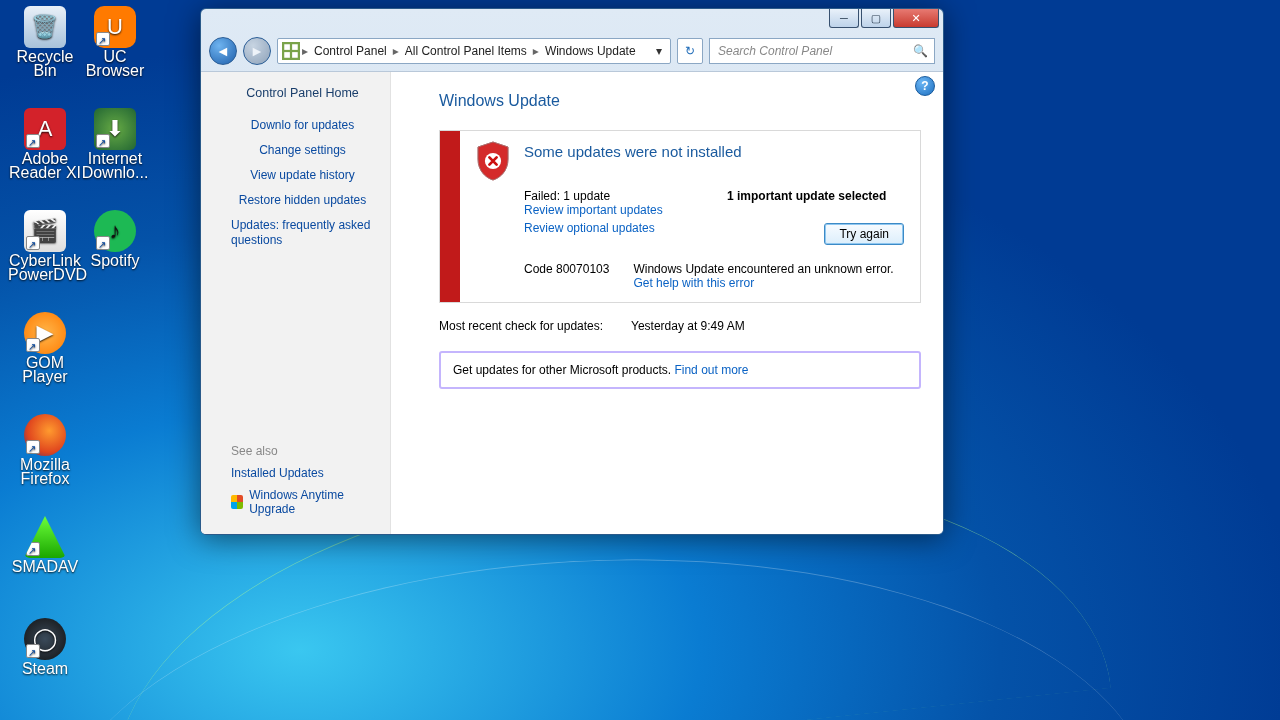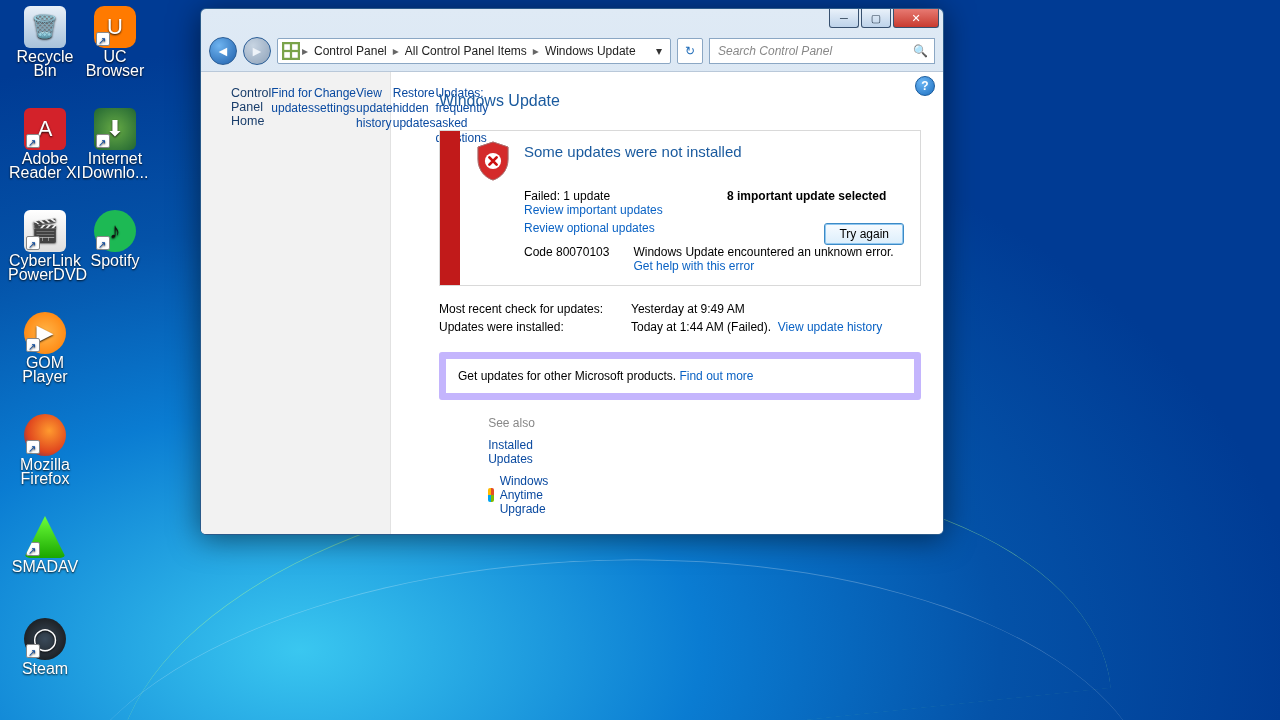--- a/index.html
+++ b/index.html
@@ -29,57 +29,57 @@
   .crumbs .sep{ color:#666; }
   .crumbs .lead-icon{ width:18px; height:18px; display:flex; align-items:center; justify-content:center; }
   .crumbend  { margin-left:auto; color:#333; padding:0 4px; }
   .refresh   { width:24px; height:24px; background:#fff; border:1px solid #8ba7c4; border-radius:2px; display:flex; align-items:center; justify-content:center; color:#1e6bb8; }
   .search    { width:212px; height:24px; background:#fff; border:1px solid #8ba7c4; border-radius:0; display:flex; align-items:center; padding:0 6px; color:#777; }
   .search input{ flex:1; border:none; outline:none; font:inherit; color:#333; font-style:italic; }
   .search input::placeholder{ color:#888; font-style:italic; }
   .search .mag{ color:#1e6bb8; }
 
   .client    { flex:1; display:flex; background:#fff; border-top:1px solid #b9c8d9; }
-  .side      { width:190px; background:#f2f2f2; border-right:1px solid #e2e2e2; padding:14px 16px 10px 30px; box-sizing:border-box; display:flex; flex-direction:row; position:relative; }
+  .side      { width:190px; background:#f2f2f2; border-right:1px solid #e2e2e2; padding:14px 16px 10px 30px; box-sizing:border-box; display:flex; flex-direction:column; position:relative;align-items:center; }
   .side .home{ color:#1a3e6b; font-size:12.5px; margin-bottom:18px; }
   .side a.task{ display:block; color:#0a4aa0; margin-bottom:10px; cursor:pointer; line-height:15px; }
   .side .seealso{ margin-top:auto; }
   .side .seealso .hdr{ color:#888; margin-bottom:8px; }
   .side .seealso .row{ display:flex; align-items:center; gap:6px; color:#0a4aa0; margin-bottom:8px; cursor:pointer; }
   .flag-icon{ width:14px; height:14px; display:inline-block; background:conic-gradient(#e34c26 0 25%,#7fba00 0 50%,#00a4ef 0 75%,#ffb900 0 100%); border-radius:2px; }
 
   .main      { flex:1; padding:14px 22px 10px 48px; position:relative; box-sizing:border-box; }
   .helpicon  { position:absolute; top:4px; right:8px; width:18px; height:18px; border-radius:50%; background:radial-gradient(circle at 35% 30%,#6db7f5,#1d6fc0); color:#fff; font-weight:bold; display:flex; align-items:center; justify-content:center; border:1px solid #185a9c; }
   h1.page    { color:#1a5a9e; font-weight:400; font-size:16px; margin:6px 0 20px; }
 
   .statuscard{ border:1px solid #d9d9d9; display:flex; }
   .redbar    { width:20px; background:#c11a1a; }
   .carderror{ flex:1; padding:10px 16px 12px 16px; }
   .shield-row{ display:flex; align-items:flex-start; gap:14px; }
   .shield    { width:34px; height:40px; position:relative; flex:none; }
   .shield svg{ width:34px; height:40px; display:block; }
   .shield .x { position:absolute; inset:0; display:flex; align-items:center; justify-content:center; }
   .shield .x svg{ width:18px; height:18px; }
   .cardmsg   { color:#1a5a9e; font-size:15px; margin-top:2px; }
-  .card-cols{ display:flex; margin:8px 0 0 48px; gap:26px; }
+  .card-cols{ display:flex; margin:8px 0 17px 48px; gap:26px; }
   .card-cols .col{ flex:1; }
   .card-cols .col.right{ text-align:left; display:flex; flex-direction:column; }
   .lnk       { color:#0a62c4; cursor:pointer; }
   .btry      { align-self:flex-end; margin-top:20px; padding:3px 14px; background:linear-gradient(#f7fbff,#dceefb); border:1px solid #3c8ac6; box-shadow:0 0 0 1px #8fc7f0 inset; border-radius:3px; cursor:pointer; font:inherit; }
   .errfound  { font-style:italic; margin:12px 0 6px 48px; }
   .errrow    { margin-left:48px; display:flex; gap:24px; }
   .errrow .code{ white-space:nowrap; }
   .errrow .desc{ }
 
   .kvtable   { margin-top:16px; }
   .kvtable .kv{ display:flex; margin-bottom:4px; }
   .kvtable .k{ width:192px; }
   .kvtable .v{ }
 
-  .getother  { margin-top:18px; border:7px solid #c4b5fd; border-radius:3px; padding:10px 12px; }
+  .getother  { margin-top:18px; border:2px solid #c4b5fd; border-radius:3px; padding:10px 12px; }
 </style>
 </head>
 <body>
 
 <div class="desktop">
   <div class="dicon" style="left:8px; top:6px;">
       <div class="glyph" style="background:linear-gradient(#e8f0f8,#a8c2da);">🗑️</div>
       <span class="name">Recycle Bin</span>
     </div>
   <div class="dicon" style="left:78px; top:6px;">
@@ -150,21 +150,21 @@
     <div class="refresh">↻</div>
     <div class="search">
       <input placeholder="Search Control Panel" style="">
       <span class="mag">🔍</span>
     </div>
   </div>
 
   <div class="client">
     <div class="side">
       <div class="home">Control Panel Home</div>
-      <a class="task">Find for updates</a>
+      <a class="task">Downlo for updates</a>
       <a class="task">Change settings</a>
       <a class="task">View update history</a>
       <a class="task">Restore hidden updates</a>
       <a class="task">Updates: frequently asked questions</a>
       <div class="seealso">
         <div class="hdr">See also</div>
         <div class="row">
             <span>Installed Updates</span>
           </div>
         <div class="row">
@@ -196,43 +196,39 @@
             </div>
             <div class="cardmsg">Some updates were not installed</div>
           </div>
           <div class="card-cols">
             <div class="col">
               <div>Failed: 1 update</div>
               <div class="lnk">Review important updates</div>
               <div class="lnk" style="margin-top:4px;">Review optional updates</div>
             </div>
             <div class="col right">
-              <div style="font-weight:bold;">8 important update selected</div>
+              <div style="font-weight:bold;">1 important update selected</div>
               <button class="btry">Try again</button>
             </div>
           </div>
           <div class="errrow">
             <div class="code">Code 80070103</div>
             <div class="desc">
               <div>Windows Update encountered an unknown error.</div>
               <div class="lnk">Get help with this error</div>
             </div>
           </div>
         </div>
       </div>
 
       <div class="kvtable">
         <div class="kv">
             <div class="k">Most recent check for updates:</div>
             <div class="v">Yesterday at 9:49 AM</div>
           </div>
-        <div class="kv">
-            <div class="k">Updates were installed:</div>
-            <div class="v"><span>Today at 1:44 AM (Failed).</span> &nbsp;<span class="lnk">View update history</span></div>
-          </div>
       </div>
 
       <div class="getother">
         <span>Get updates for other Microsoft products.</span>
         <span class="lnk">Find out more</span>
       </div>
     </div>
   </div>
 </div>
 

